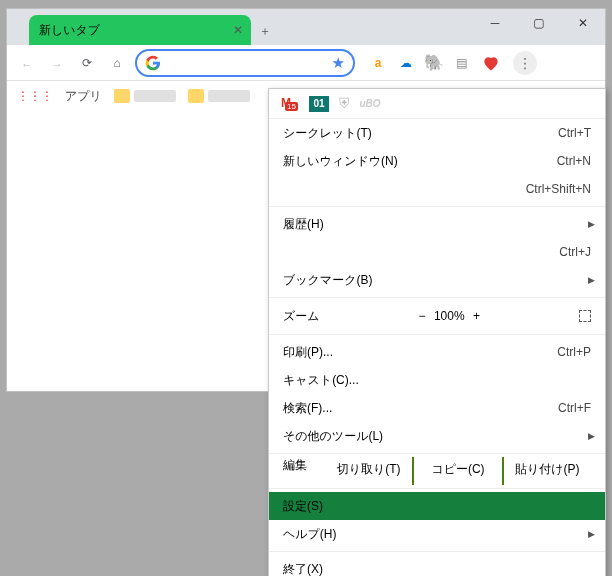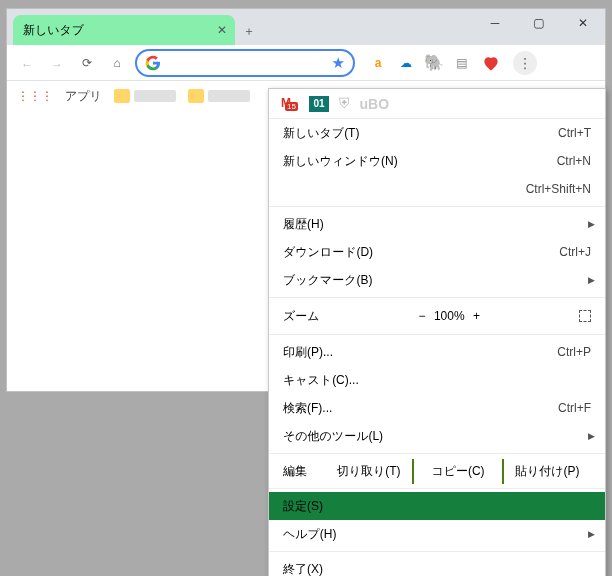--- a/index.html
+++ b/index.html
@@ -1,21 +1,21 @@
 <!DOCTYPE html>
 <html><head>
 <meta charset="utf-8">
 <style>
 * { margin:0; padding:0; box-sizing:border-box; font-family:"Meiryo UI","Segoe UI",Arial,sans-serif; font-size:12px; }
 body { background:#aaa; width:612px; height:576px; position:relative; }
 .window { position:absolute; left:6px; top:8px; width:600px; height:384px; background:#fff; border:1px solid #bfbfbf; overflow:hidden; }
 .winbtns { position:absolute; right:0; top:0; display:flex; }
 .winbtn { width:44px; height:28px; display:flex; align-items:center; justify-content:center; color:#333; }
 .tabstrip { height:36px; background:#dee1e6; display:flex; align-items:flex-end; padding-left:6px; }
-.tab { background:#86efac; height:30px; width:222px; border-radius:8px 8px 0 0; display:flex; align-items:center; padding:0 10px; position:relative; }
+.tab { background:#22c55e; height:30px; width:222px; border-radius:8px 8px 0 0; display:flex; align-items:center; padding:0 10px; position:relative;margin-left:16px; }
 .tab-close { position:absolute; right:8px; color:#555; }
 .newtab { width:28px; height:28px; display:flex; align-items:center; justify-content:center; color:#555; }
 .toolbar { height:36px; display:flex; align-items:center; padding:0 8px; gap:6px; border-bottom:1px solid #e2e2e2; }
 .navbtn { width:24px; height:24px; display:flex; align-items:center; justify-content:center; color:#5f6368; }
 .navbtn.d { color:#bdbdbd; }
 .omni { flex:0 0 220px; height:28px; border:2px solid #4585f3; border-radius:14px; display:flex; align-items:center; padding:0 8px; gap:6px; }
 .star { color:#4585f3; margin-left:auto; font-size:15px; }
 .ext { display:flex; gap:10px; margin-left:8px; align-items:center; }
 .ext-icon { width:18px; height:18px; display:flex; align-items:center; justify-content:center; }
 .heart { width:20px; height:20px; }
@@ -37,30 +37,30 @@
 .menu { position:absolute; right:6px; top:88px; width:338px; background:#fff; border:1px solid #c9c9c9; box-shadow:2px 2px 6px rgba(0,0,0,0.25); z-index:10; }
 .ext-row { height:30px; display:flex; align-items:center; padding:0 12px; gap:10px; border-bottom:1px solid #ececec; }
 .mrow { height:28px; display:flex; align-items:center; padding:0 14px; position:relative; }
 .mrow.sel { background:#15803d; }
 .msc { margin-left:auto; color:#444; }
 .mar { position:absolute; right:10px; color:#555; font-size:9px; }
 .divider { height:1px; background:#ececec; margin:3px 0; }
 .zoomrow { height:30px; display:flex; align-items:center; padding:0 14px; }
 .zbtn { width:24px; text-align:center; }
 .fs { margin-left:auto; border:1px dashed #555; width:12px; height:12px; }
-.editrow { height:28px; display:flex; align-items:center; padding:0 14px; }
+.editrow { height:28px; display:flex; padding:0 14px; }
 .editrow .eb { flex:1; text-align:center; border-left:2px solid #4d7c0f; padding:4px 0; }
 .editrow .lbl { width:42px; }
 .gico { width:16px; height:16px; }
 .badge15 { width:18px; height:16px; background:#fff; position:relative; }
 .badge15::before{content:"M"; color:#d93025; font-weight:bold; font-size:12px; }
 .badge15::after{content:"15"; position:absolute; left:4px; top:6px; background:#d93025; color:#fff; font-size:8px; padding:0 2px; border-radius:2px; }
 .badge01 { width:20px; height:16px; background:#0f766e; color:#fff; font-size:10px; font-weight:bold; display:flex; align-items:center; justify-content:center; }
 .shield { color:#bbb; font-size:14px; }
-.ghost { color:#ccc; font-size:14px; font-weight:bold; }
+.ghost { color:#ccc; font-size:10px; font-weight:bold;font-style:italic; }
 </style>
 </head>
 <body>
 
 <div class="window">
   <div class="winbtns">
     <div class="winbtn">─</div>
     <div class="winbtn">▢</div>
     <div class="winbtn">✕</div>
   </div>
@@ -121,37 +121,36 @@
 </div>
 
 <div class="menu">
   <div class="ext-row">
     <span class="badge15"></span>
     <span class="badge01">01</span>
     <span class="shield">⛨</span>
     <span class="ghost">uBO</span>
   </div>
   <div class="mrow">
-      <span>新しいタブ(T)</span>
+      <span>シークレット(T)</span>
       <span class="msc">Ctrl+T</span>
     </div>
   <div class="mrow">
       <span>新しいウィンドウ(N)</span>
       <span class="msc">Ctrl+N</span>
     </div>
   <div class="mrow">
       <span class="msc">Ctrl+Shift+N</span>
     </div>
   <div class="divider"></div>
   <div class="mrow">
       <span>履歴(H)</span>
       <span class="mar">▶</span>
     </div>
   <div class="mrow">
-      <span>ダウンロード(D)</span>
       <span class="msc">Ctrl+J</span>
     </div>
   <div class="mrow">
       <span>ブックマーク(B)</span>
       <span class="mar">▶</span>
     </div>
   <div class="divider"></div>
   <div class="zoomrow">
     <span>ズーム</span>
     <span class="zbtn" style="margin-left:auto">−</span>

